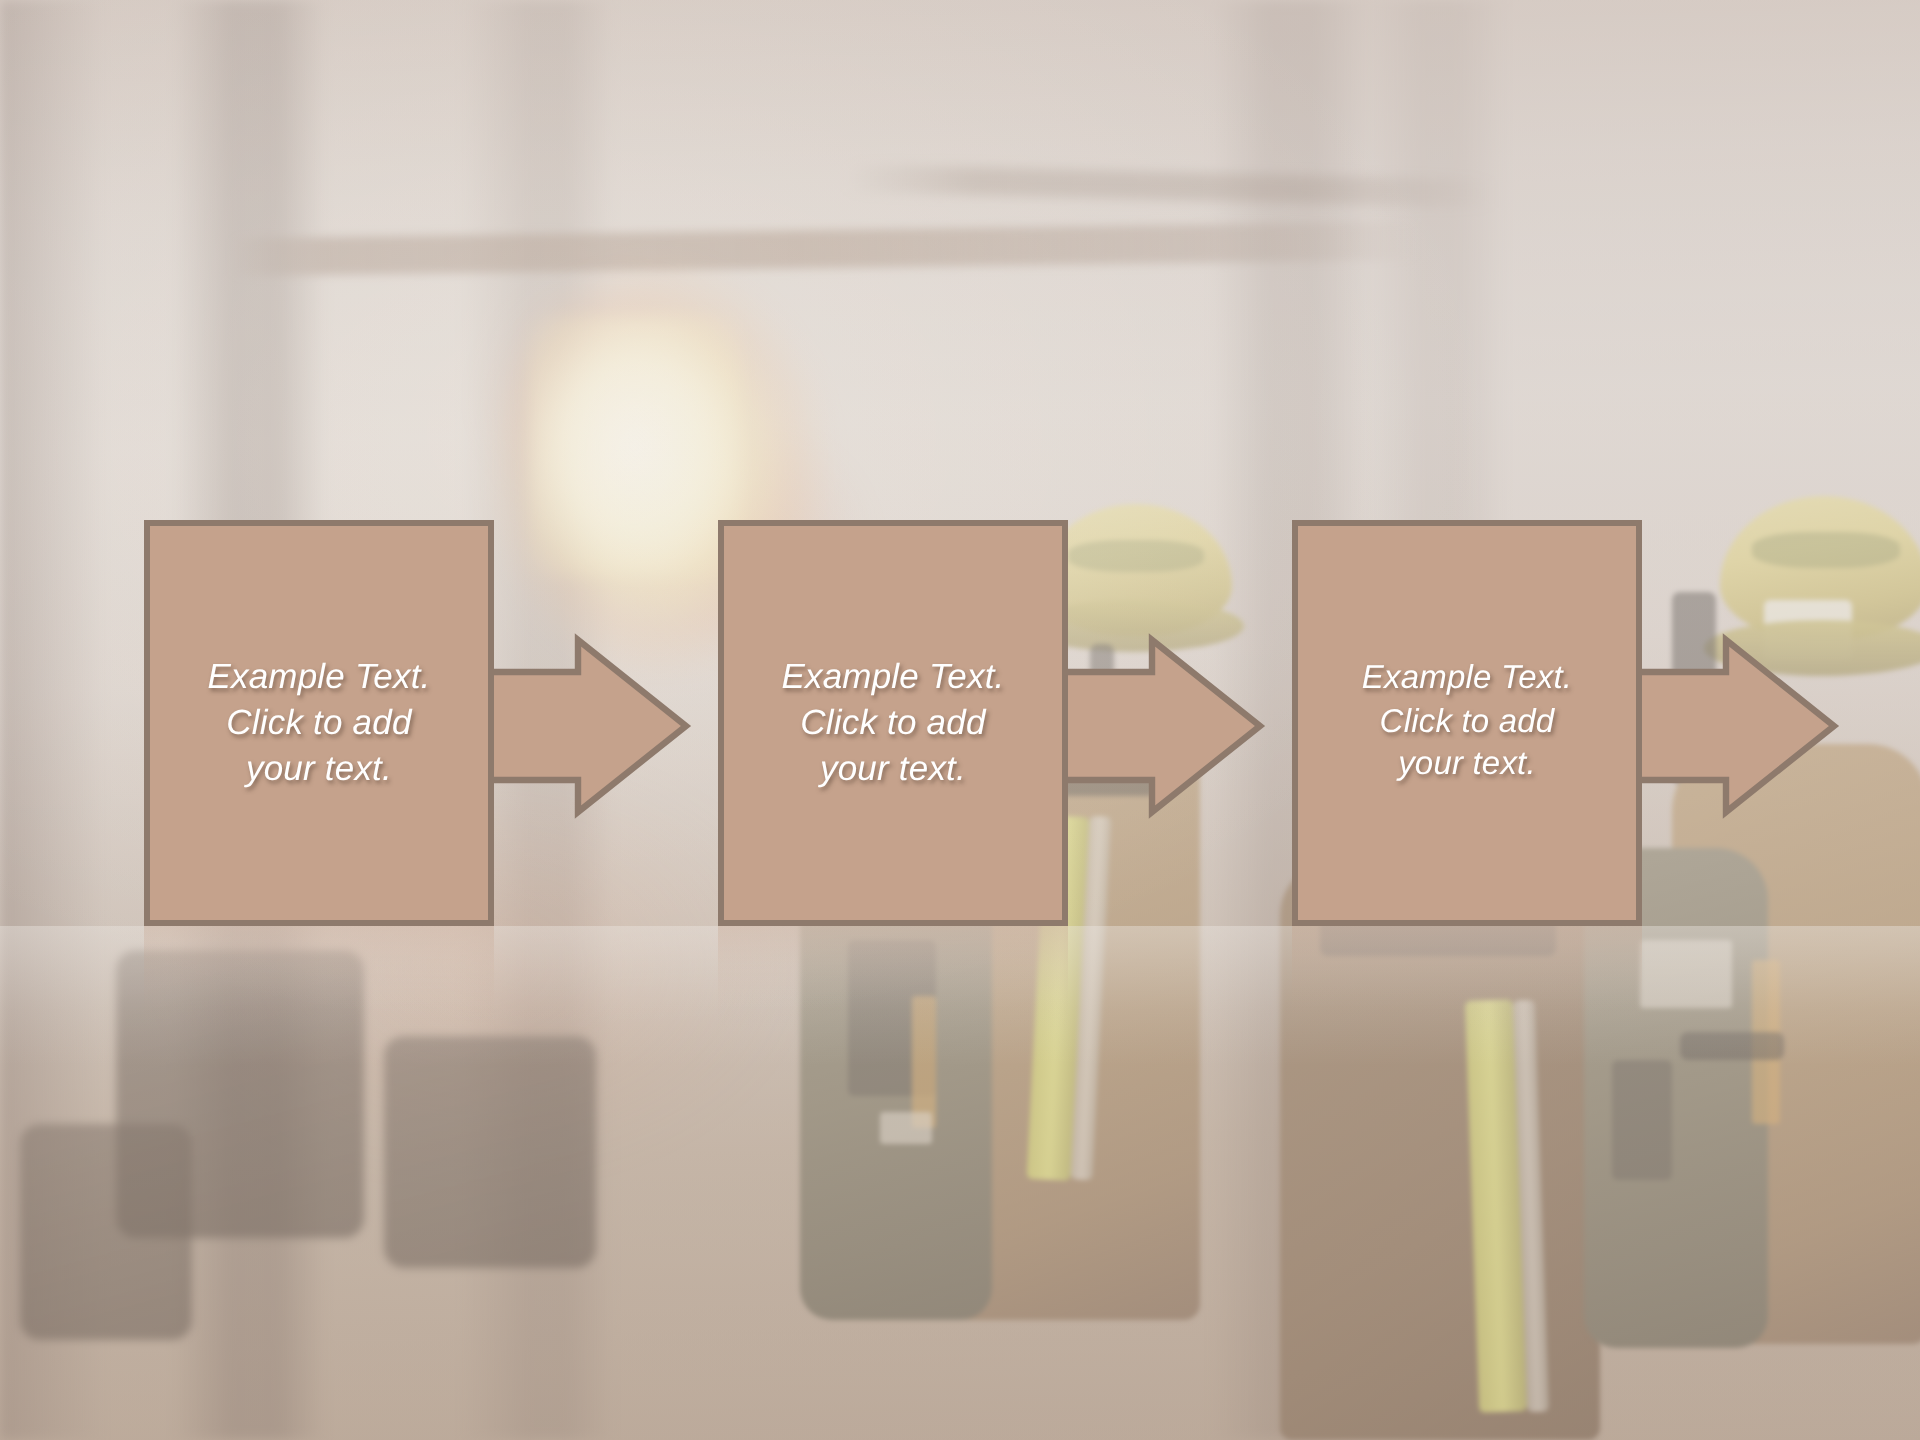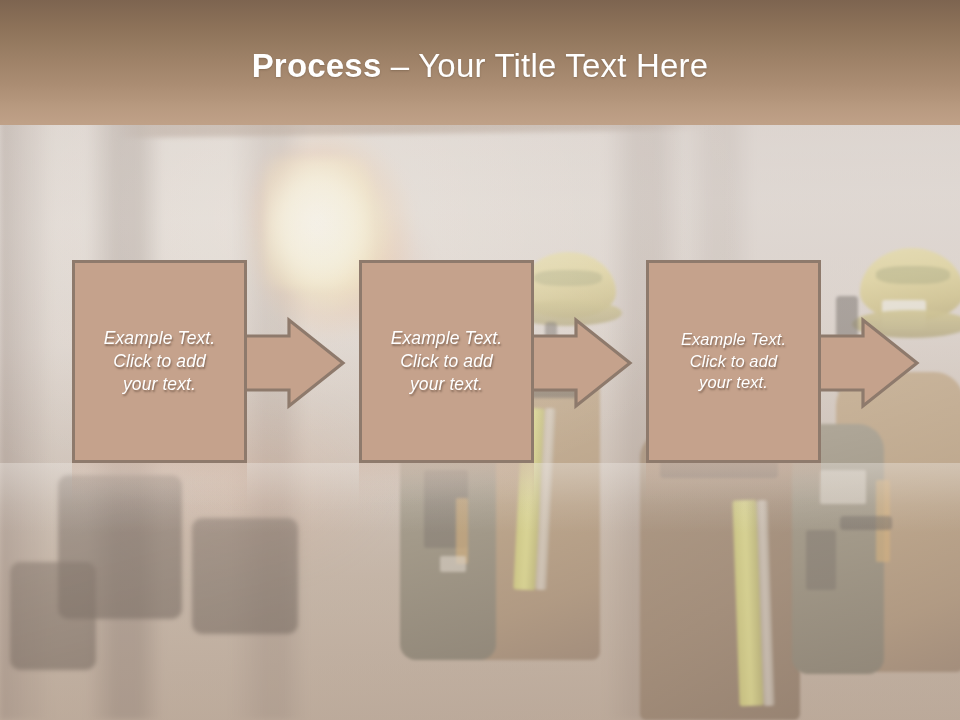--- a/index.html
+++ b/index.html
@@ -377,19 +377,14 @@
 
       <div class="step-box" style="left:646px; top:260px; width:175px; height:203px;">
         <div class="step-text" style="font-size:16.5px;">Example Text.
 Click  to add
 your text.</div>
       </div>
     </div>
 
   </div>
 
-  <div class="title-bar">
-    <div class="title-text">
-      <span class="title-strong">Process</span><span class="title-rest"> – Your Title Text Here</span>
-    </div>
-  </div>
 
 </div>
 
 </body></html>

